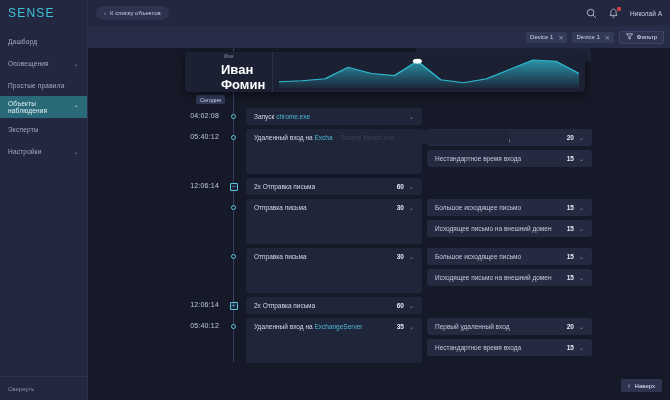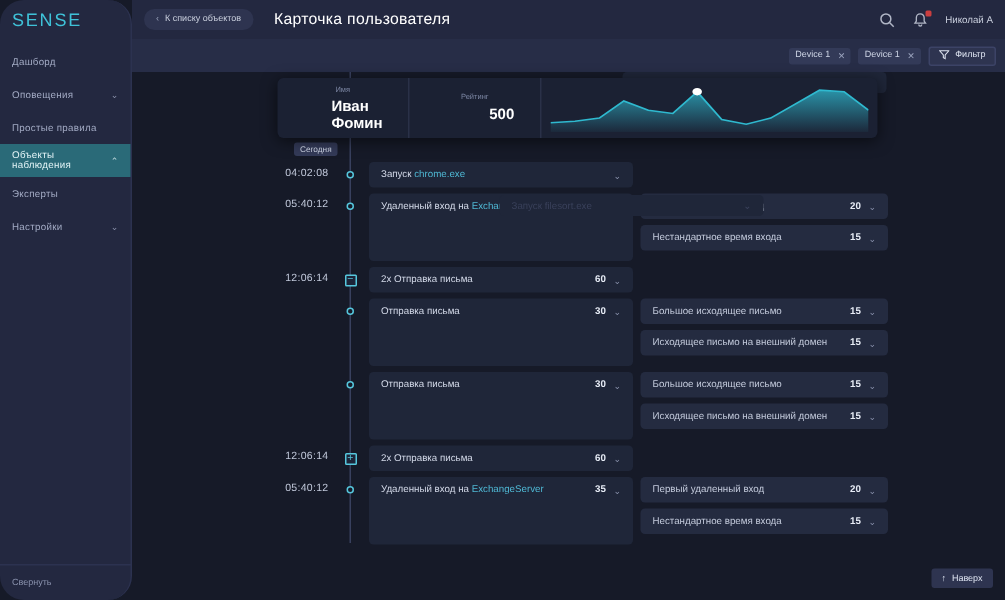--- a/index.html
+++ b/index.html
@@ -9,21 +9,21 @@
     font-family:"Liberation Sans", sans-serif;
     color:#c9cfdd;
     font-size:7px;
     -webkit-font-smoothing:antialiased;
   }
   .app { position:relative; width:670px; height:400px; }
 
   
   .sidebar {
     position:absolute; left:0; top:0; width:88px; height:400px;
-    background:#232840; border-right:1px solid #2c3250;border-radius:16px;
+    background:#232840; border-right:1px solid #2c3250;
   }
   .brand {
     height:26px; display:flex; align-items:center; padding-left:8px;
     color:#3fc2d8; font-size:12px; letter-spacing:1.2px; font-weight:400;
   }
   .nav { padding-top:4px; }
   .nav-item {
     position:relative; height:22px; display:flex; align-items:center;
     padding:0 8px; color:#a3abc4; font-size:6.5px; letter-spacing:.2px;
     cursor:pointer;
@@ -146,21 +146,21 @@
     position:absolute; left:185px; top:52px; width:400px; height:40px;
     background:#1b2133; border-radius:4px; display:flex; align-items:stretch;
     box-shadow:0 2px 10px rgba(0,0,0,.55); z-index:30;
   }
   .hc-field {
     flex:0 0 auto; width:88px; display:flex; flex-direction:column;
     align-items:center; justify-content:center; gap:3px;
     border-right:1px solid #2a3148;
   }
   .hc-label { font-size:5px; color:#7c86a3; }
-  .hc-value { font-size:10px; color:#ffffff; font-weight:bold;padding-left:36px; }
+  .hc-value { font-size:13px; color:#ffffff; font-weight:bold;padding-left:36px; }
   .hc-chart { flex:1; position:relative; padding:5px 6px 4px 6px; }
   .hc-chart svg { display:block; width:100%; height:100%; }
 
   
   .totop {
     position:absolute; right:8px; bottom:8px;
     background:#2e3450; border-radius:2px; height:13px;
     display:flex; align-items:center; gap:4px; padding:0 7px;
     font-size:6px; color:#dfe5f2; cursor:pointer;
   }
@@ -207,21 +207,20 @@
     <div class="collapse">
       <span>Свернуть</span>
     </div>
   </div>
 
   <div class="topbar">
     <div class="back-btn">
       <span class="ch">‹</span>
       <span>К списку объектов</span>
     </div>
-    <div class="page-title">Карточка пользователя</div>
     <div class="topbar-right">
       <div class="icon-btn">
         <svg width="11" height="11" viewBox="0 0 11 11">
             <circle cx="4.6" cy="4.6" r="3.3" fill="none" stroke="#c9cfdd" stroke-width="1"></circle>
             <line x1="7" y1="7" x2="9.8" y2="9.8" stroke="#c9cfdd" stroke-width="1"></line>
           </svg>
       </div>
       <div class="icon-btn">
         <svg width="11" height="11" viewBox="0 0 11 11">
             <path d="M5.5 1.2c-1.6 0-2.6 1.1-2.6 2.6v2.3L2 7.4h7L8.1 6.1V3.8c0-1.5-1-2.6-2.6-2.6z" fill="none" stroke="#c9cfdd" stroke-width=".9"></path>
@@ -411,24 +410,20 @@
   <div class="ecard" style="position:absolute; left:415px; top:48px; width:176px; height:14px; min-height:14px; background:#1f2639; z-index:20;">
     <span class="lbl">Удаленный доступ к критическому</span>
     <span class="val">15</span>
     <span class="cv">⌄</span>
   </div>
 
   <div class="hovercard" id="hovercard">
     <div class="hc-field">
         <div class="hc-label">Имя</div>
         <div class="hc-value">Иван Фомин</div>
-      </div>
-      <div class="hc-field">
-        <div class="hc-label">Рейтинг</div>
-        <div class="hc-value">500</div>
       </div>
       <div class="hc-chart">
       <svg viewBox="0 0 160 30" preserveAspectRatio="none" id="spark">
           <defs>
             <linearGradient id="g" x1="0" y1="0" x2="0" y2="1">
               <stop offset="0%" stop-color="#2fb9cf" stop-opacity=".75"></stop>
               <stop offset="100%" stop-color="#2fb9cf" stop-opacity=".05"></stop>
             </linearGradient>
           </defs>
           <polygon points="0,30 0.0,24.0 12.3,23.0 24.6,21.0 36.9,10.0 49.2,16.0 61.5,18.0 73.8,4.0 86.2,22.0 98.5,25.0 110.8,21.0 123.1,12.0 135.4,3.0 147.7,4.0 160.0,16.0 160,30" fill="url(#g)"></polygon>

